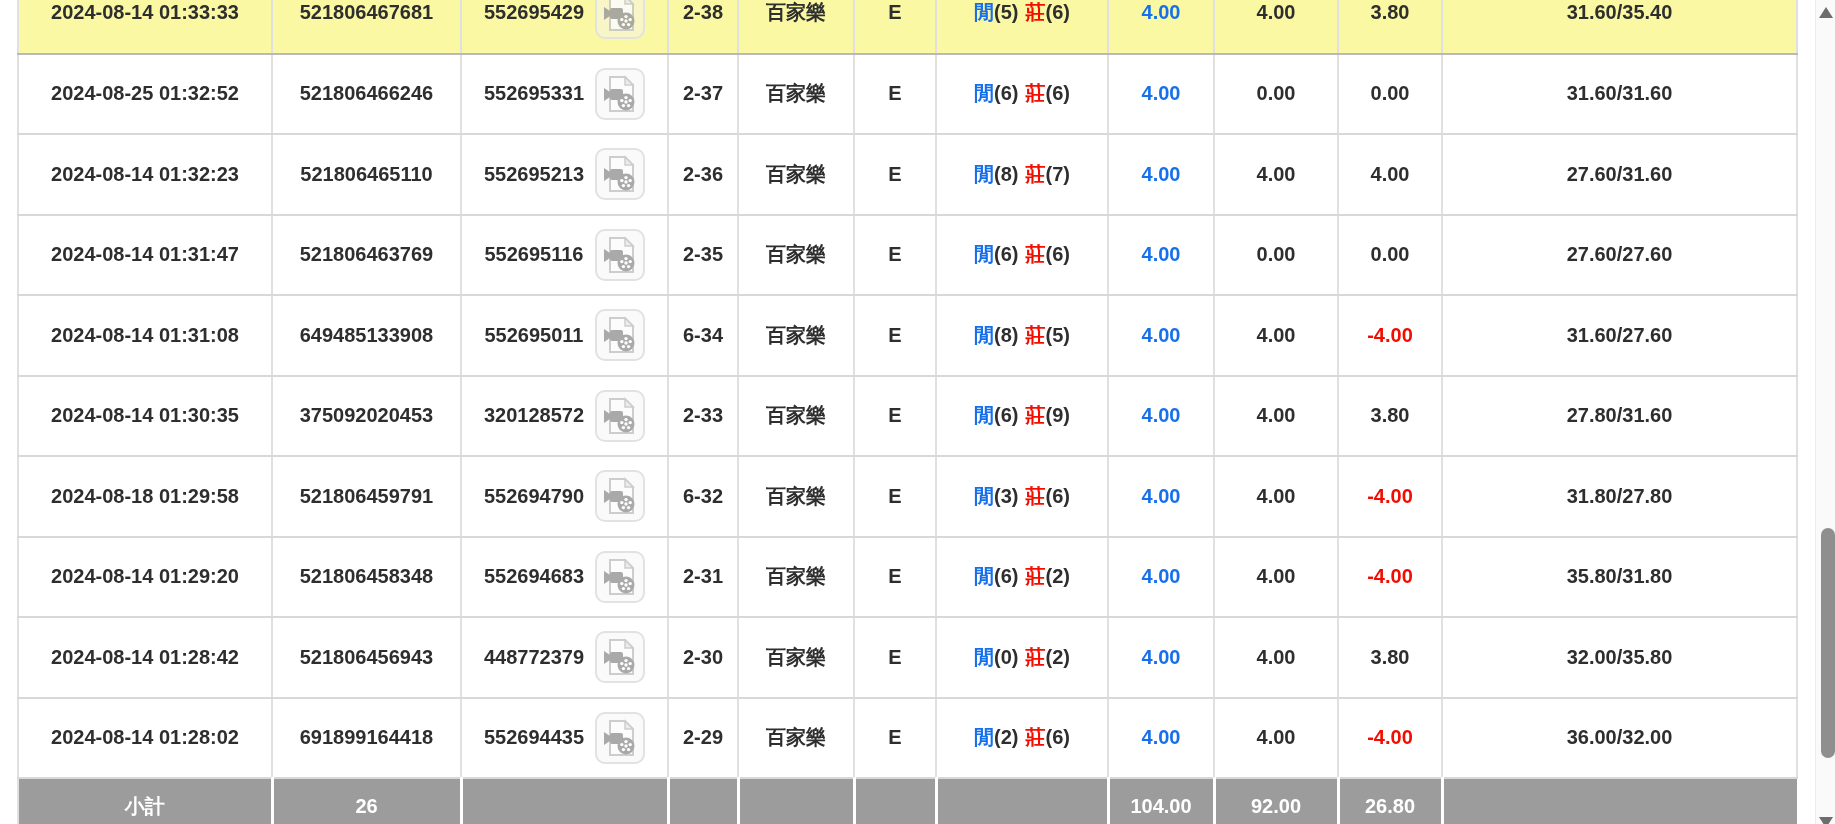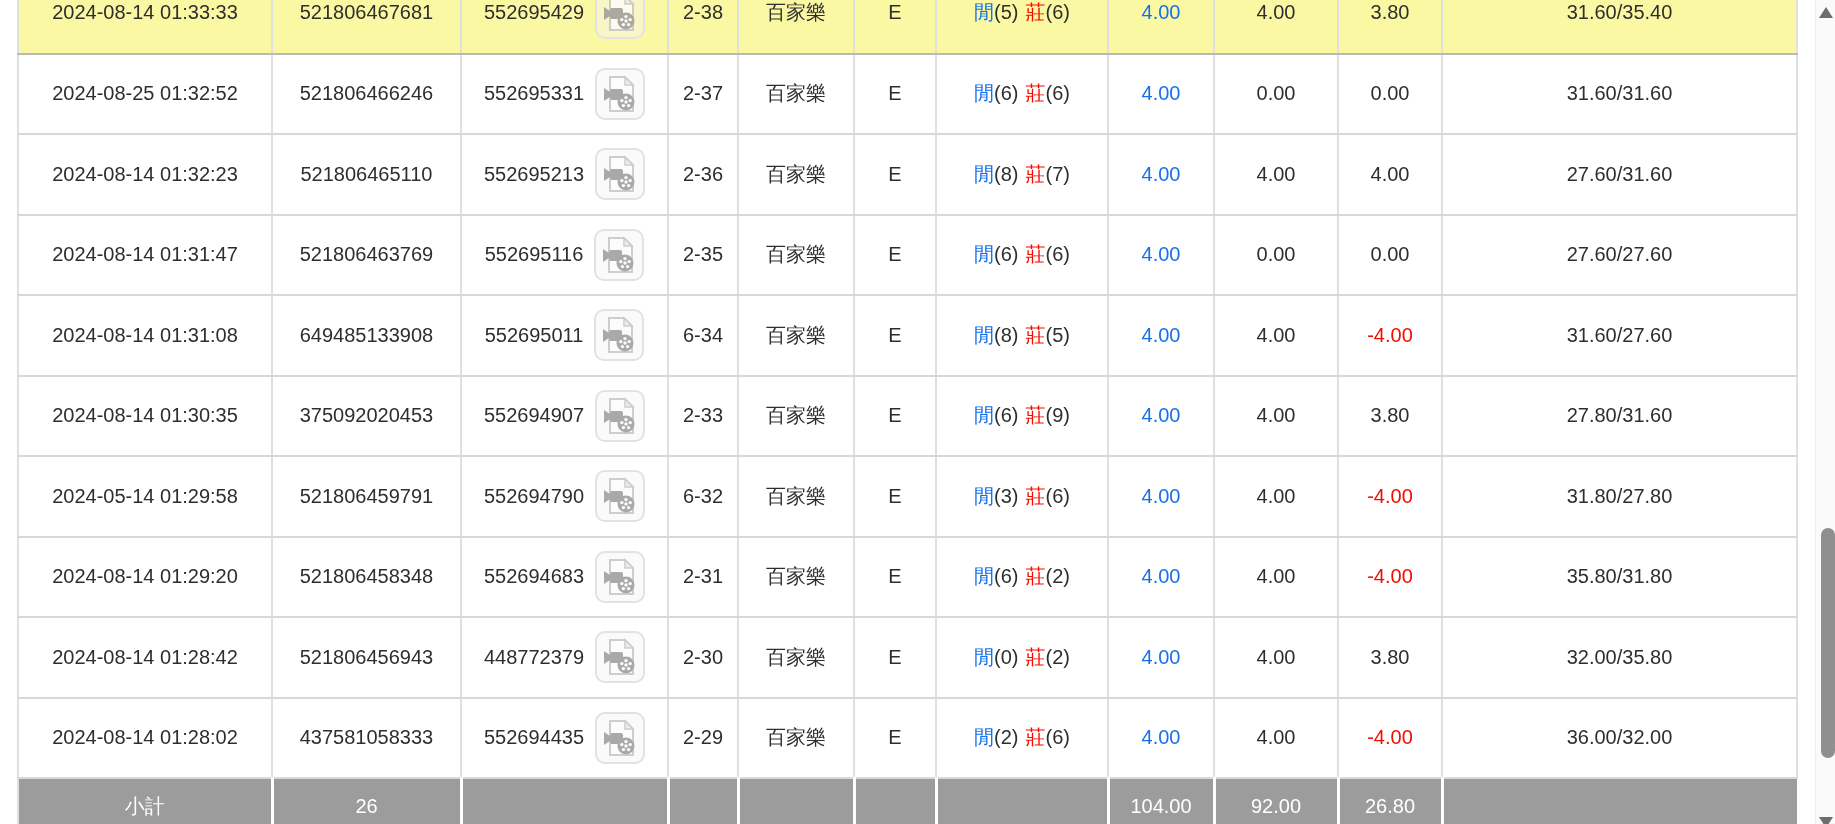--- a/index.html
+++ b/index.html
@@ -7,20 +7,21 @@
     width: 1835px; height: 824px;
     overflow: hidden;
     background: #ffffff;
     font-family: "Liberation Sans", sans-serif;
   }
   .viewport {
     position: absolute;
     left: 0; top: 0;
     width: 1835px; height: 824px;
     overflow: hidden;
+    font-weight: bold;
   }
   table.history {
     position: absolute;
     left: 17px;
     top: -27px;
     width: 1779px;
     border-collapse: collapse;
     table-layout: fixed;
   }
   tbody tr { height: 80.5px; }
@@ -305,21 +306,21 @@
     </td>
     <td>4.00</td>
     <td class="red-text">-4.00</td>
     <td>31.60/27.60</td>
   </tr>
         <tr>
     <td>2024-08-14 01:30:35</td>
     <td>375092020453</td>
     <td>
       <div class="cellflex">
-        <span>552694907</span>
+        <span>320128572</span>
         <span class="video-btn">
           <svg width="36" height="38" viewBox="0 0 36 38">
             <path d="M8 2 h15 l8 8 v26 H8 z" fill="#fdfdfd" stroke="#c2c2c2" stroke-width="2"></path>
             <path d="M23 2 v8 h8 z" fill="#e9e9e9" stroke="#c2c2c2" stroke-width="1.5"></path>
             <rect x="8" y="14" width="13" height="11" rx="2" fill="#969696"></rect>
             <path d="M8 17 L2 13 V26 L8 22 Z" fill="#969696"></path>
             <circle cx="24" cy="27" r="8.5" fill="#969696"></circle>
             <circle cx="24" cy="27" r="1.7" fill="#ffffff"></circle>
             <circle cx="24" cy="22.6" r="1.7" fill="#ffffff"></circle>
             <circle cx="28.2" cy="25.6" r="1.7" fill="#ffffff"></circle>
@@ -337,21 +338,21 @@
       <span class="blue-text">閒</span><span style="margin-right:7px;">(6)</span><span class="red-text">莊</span><span>(9)</span>
     </td>
     <td>
       <span class="link">4.00</span>
     </td>
     <td>4.00</td>
     <td>3.80</td>
     <td>27.80/31.60</td>
   </tr>
         <tr>
-    <td>2024-05-14 01:29:58</td>
+    <td>2024-08-18 01:29:58</td>
     <td>521806459791</td>
     <td>
       <div class="cellflex">
         <span>552694790</span>
         <span class="video-btn">
           <svg width="36" height="38" viewBox="0 0 36 38">
             <path d="M8 2 h15 l8 8 v26 H8 z" fill="#fdfdfd" stroke="#c2c2c2" stroke-width="2"></path>
             <path d="M23 2 v8 h8 z" fill="#e9e9e9" stroke="#c2c2c2" stroke-width="1.5"></path>
             <rect x="8" y="14" width="13" height="11" rx="2" fill="#969696"></rect>
             <path d="M8 17 L2 13 V26 L8 22 Z" fill="#969696"></path>
@@ -446,21 +447,21 @@
     </td>
     <td>
       <span class="link">4.00</span>
     </td>
     <td>4.00</td>
     <td>3.80</td>
     <td>32.00/35.80</td>
   </tr>
         <tr>
     <td>2024-08-14 01:28:02</td>
-    <td>437581058333</td>
+    <td>691899164418</td>
     <td>
       <div class="cellflex">
         <span>552694435</span>
         <span class="video-btn">
           <svg width="36" height="38" viewBox="0 0 36 38">
             <path d="M8 2 h15 l8 8 v26 H8 z" fill="#fdfdfd" stroke="#c2c2c2" stroke-width="2"></path>
             <path d="M23 2 v8 h8 z" fill="#e9e9e9" stroke="#c2c2c2" stroke-width="1.5"></path>
             <rect x="8" y="14" width="13" height="11" rx="2" fill="#969696"></rect>
             <path d="M8 17 L2 13 V26 L8 22 Z" fill="#969696"></path>
             <circle cx="24" cy="27" r="8.5" fill="#969696"></circle>

